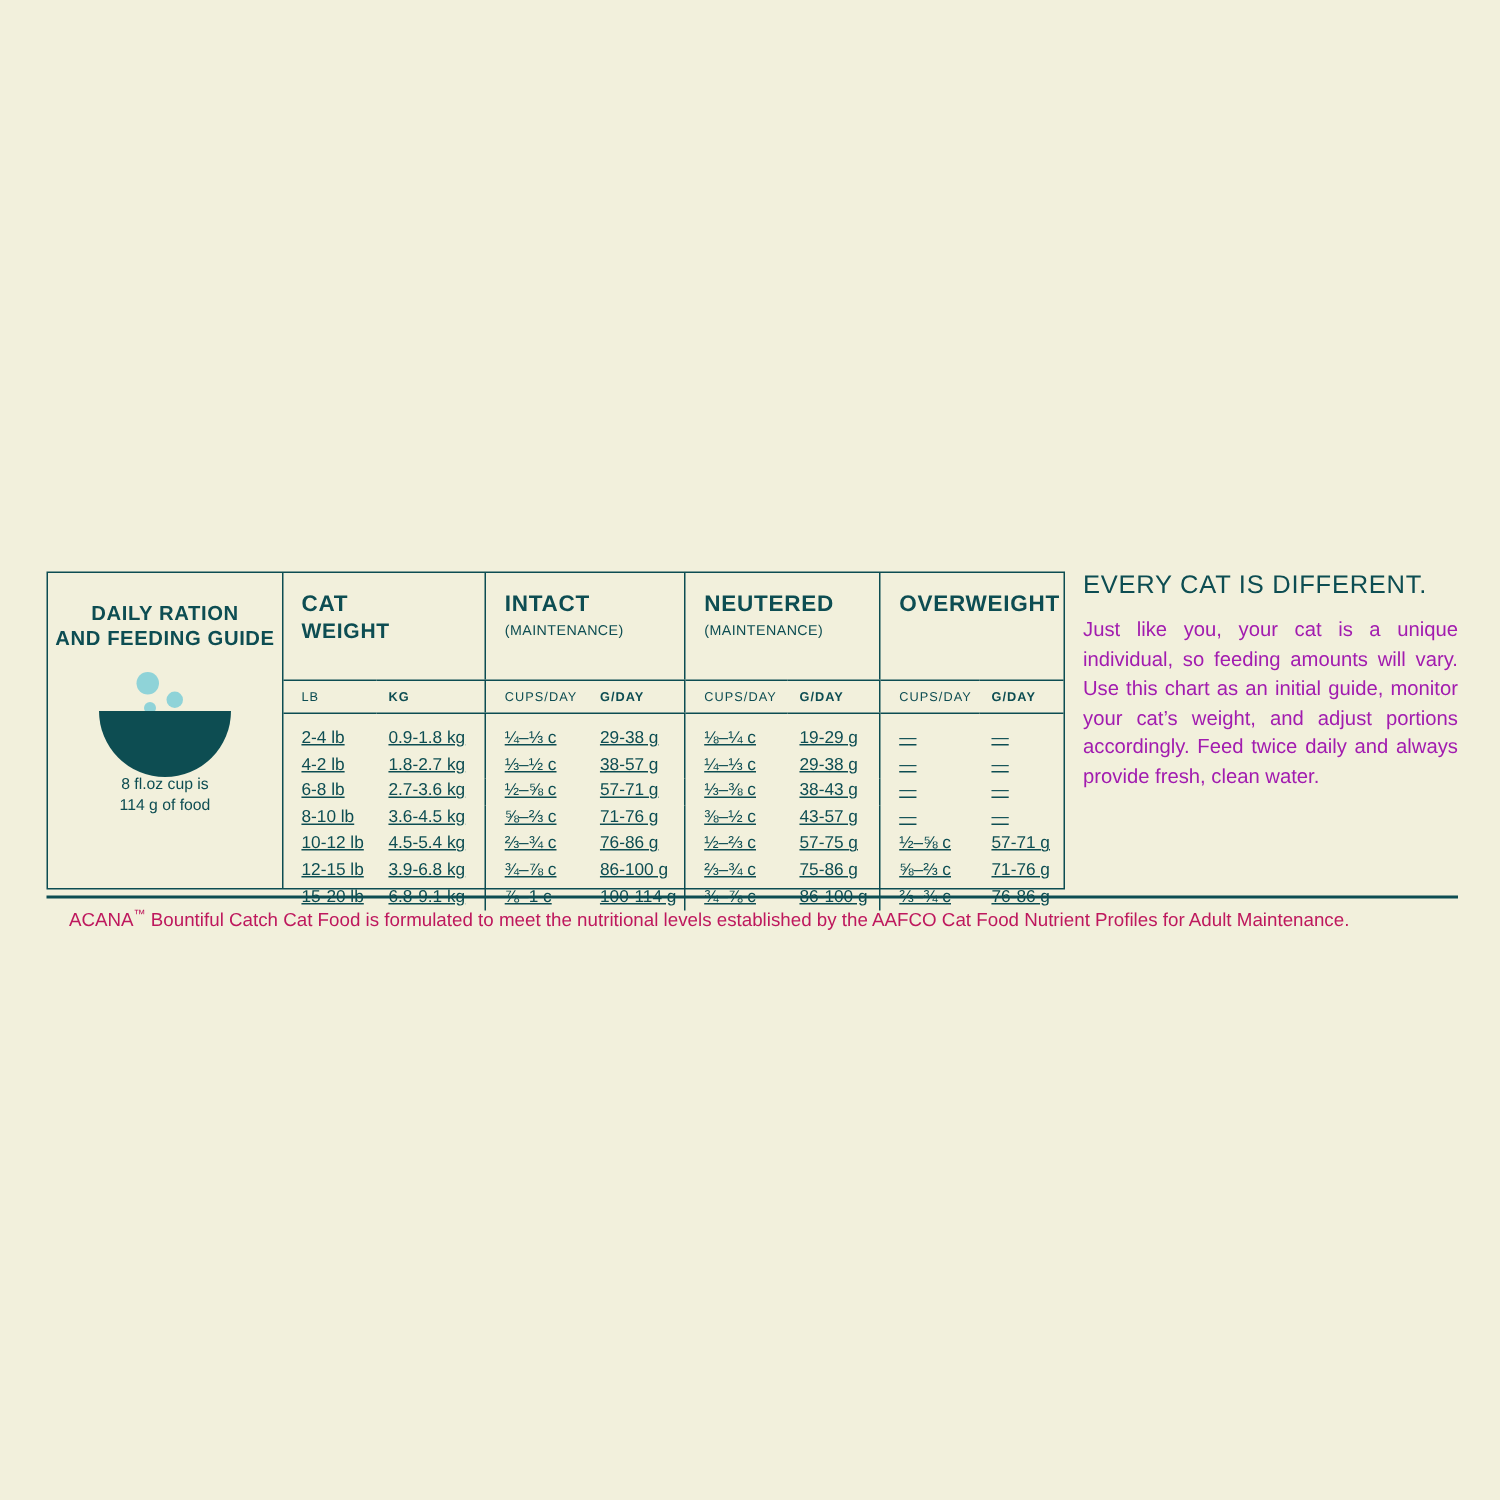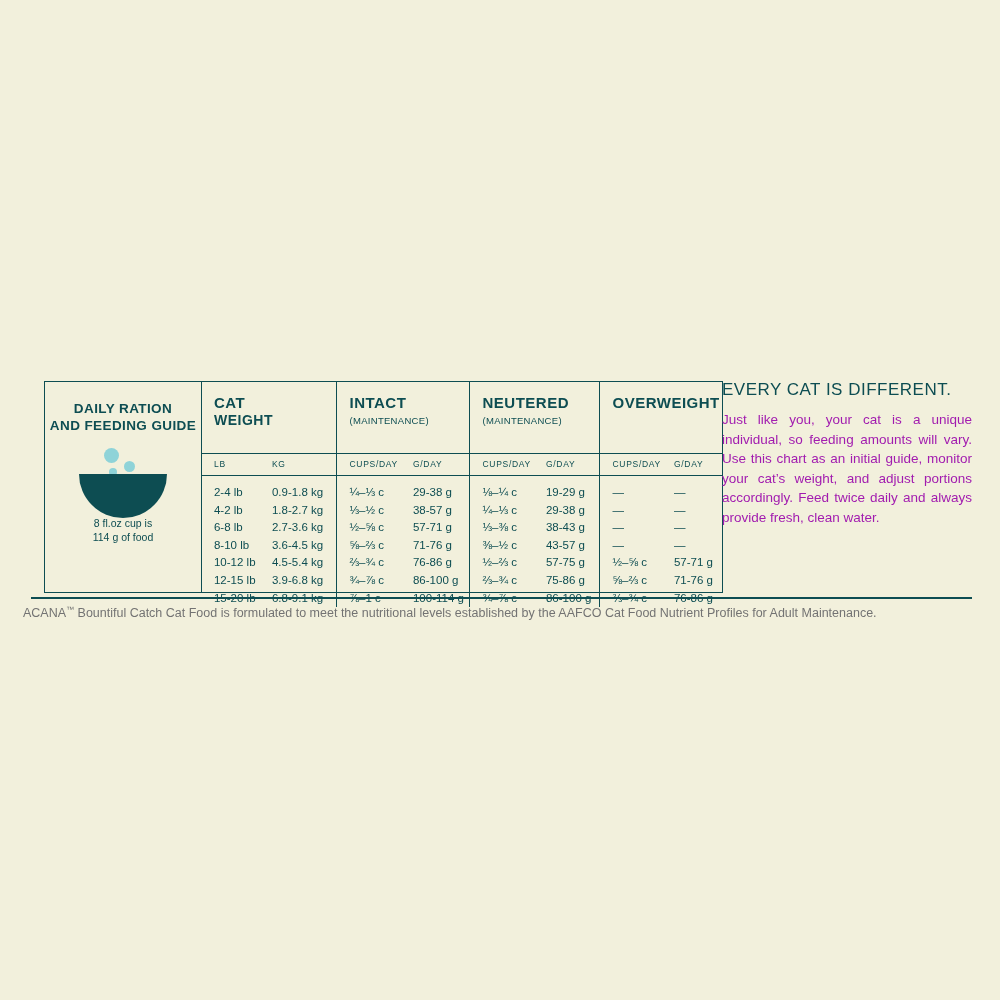--- a/index.html
+++ b/index.html
@@ -20,21 +20,21 @@
     position: absolute;
     left: 0;
     top: 0;
     width: 1000px;
     height: 1000px;
   }
 
   
   #guide {
     position: absolute;
-    left: 44px;
+    left: 31px;
     top: 381px;
     width: 679px;
     height: 212px;
     border: 1.5px solid #0d4d52;
     box-sizing: border-box;
     display: flex;
   }
 
   
   .left-panel {
@@ -117,27 +117,28 @@
   .vline { border-left: 1.5px solid #0d4d52; }
 
   .sub-head td {
     font-size: 8.5px;
     letter-spacing: .7px;
     padding: 5px 0 6px 12px !important;
     border-bottom: 1.5px solid #0d4d52;
     white-space: nowrap;
     margin-top: 36px;
   }
-  .sub-head td.pad2 { padding-left: 8px !important; }
+  .sub-head td.pad2 { padding-left: 8px !important; font-weight: bold; }
 
   .data td {
     font-size: 11.5px;
     line-height: 17.6px;
     padding: 0 0 0 12px !important;
     white-space: nowrap;
+    text-decoration: underline;
   }
   .data td.pad2 { padding-left: 8px !important; }
   .data tr:first-child td { padding-top: 8px !important; }
 
   
   #right-col {
     position: absolute;
     left: 722px;
     top: 380px;
     width: 250px;
@@ -161,26 +162,26 @@
   #footer-rule {
     position: absolute;
     left: 31px;
     top: 597px;
     width: 941px;
     height: 1.5px;
     background: #0d4d52;
   }
   #footer-text {
     position: absolute;
-    left: 23px;
+    left: 46px;
     top: 602px;
     width: 941px;
     font-size: 12.5px;
     line-height: 16px;
-    color: #737373;
+    color: #be185d;
   }
   #footer-text .tm {
     font-size: 8px;
     vertical-align: super;
   }
 </style>
 </head>
 <body>
 
 <div id="page">

